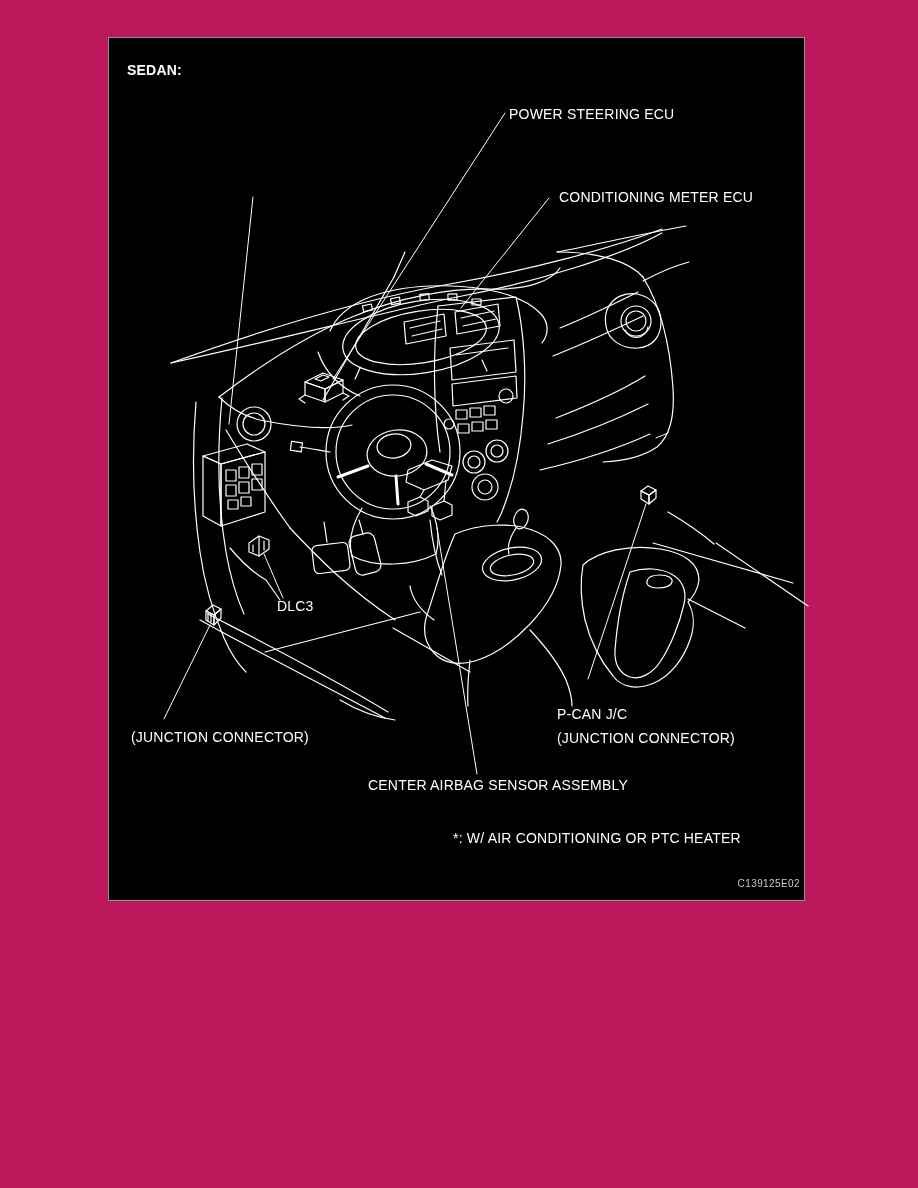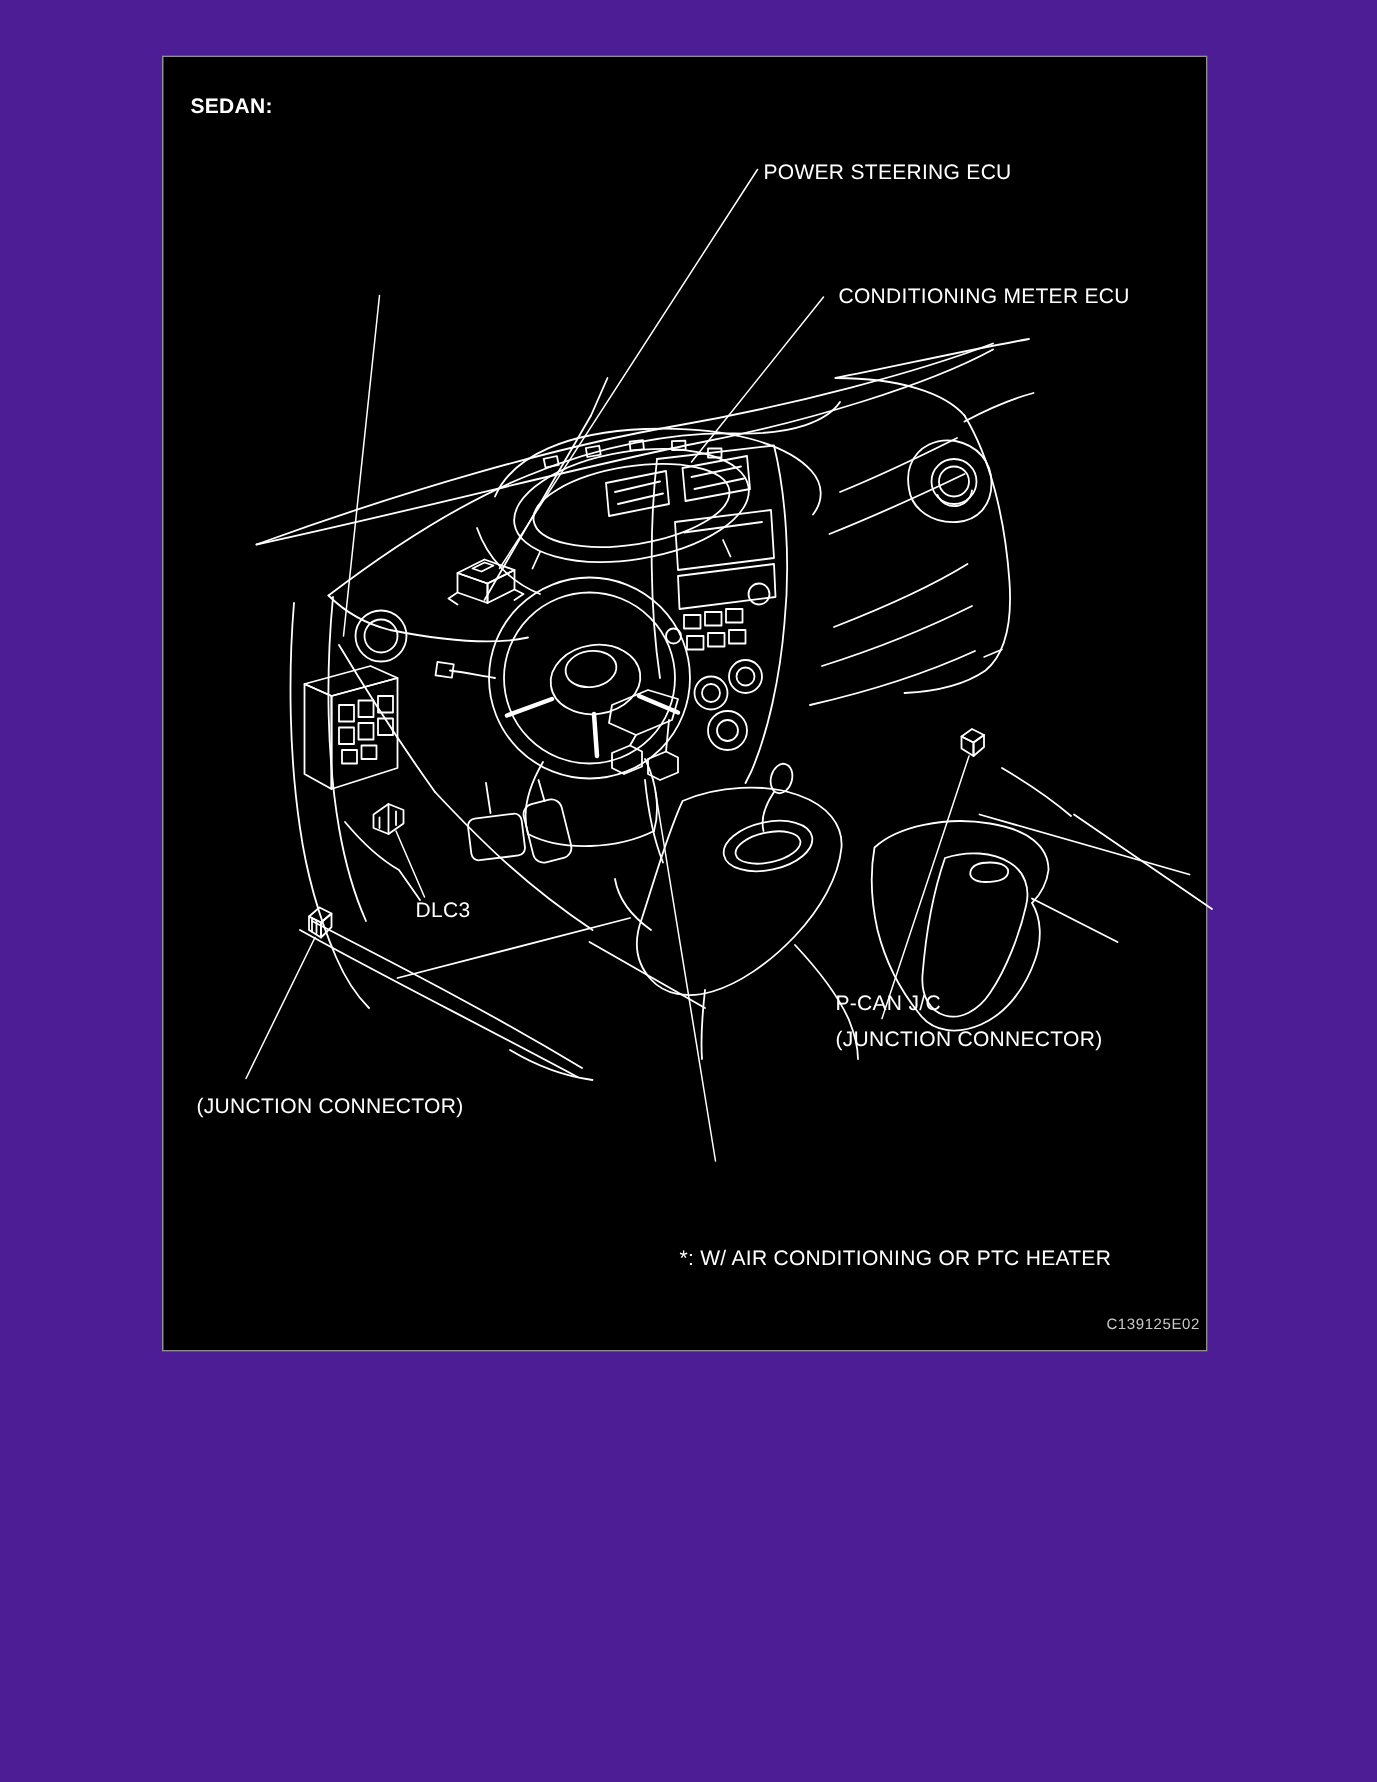--- a/index.html
+++ b/index.html
@@ -1,16 +1,16 @@
 <!DOCTYPE html>
 <html><head>
 <meta charset="utf-8">
 <style>
   html,body{margin:0;padding:0;background:#ffffff;}
-  #page{position:relative;width:918px;height:1188px;background:#4c1d95;
+  #page{position:relative;width:918px;height:1188px;background:#be185d;
         font-family:"Liberation Sans",sans-serif;overflow:hidden;}
   #frame{position:absolute;left:108px;top:37px;width:697px;height:864px;
          background:#000000;border:1px solid #8f8f8f;box-sizing:border-box;}
   #art{position:absolute;left:0;top:0;width:918px;height:1188px;}
   .lbl{position:absolute;color:#ffffff;font-size:14px;line-height:18px;
        white-space:nowrap;letter-spacing:.2px;}
   .lbl.bold{font-weight:bold;font-size:14px;}
   .lbl.code{font-size:10px;color:#c9c9c9;letter-spacing:.4px;}
 </style>
 </head>
@@ -213,26 +213,27 @@
   <div class="lbl bold" style="left:127px;top:61px">SEDAN:</div>
 
   <div class="lbl" style="left:509px;top:105px">POWER STEERING ECU</div>
 
 
   <div class="lbl" style="left:559px;top:188px">CONDITIONING METER ECU</div>
 
 
   <div class="lbl" style="left:277px;top:597px">DLC3</div>
 
-  <div class="lbl" style="left:557px;top:656px;line-height:24px">
+  <div class="lbl" style="left:557px;top:702px;line-height:24px">
     <div>P-CAN J/C</div>
     <div>(JUNCTION CONNECTOR)</div>
   </div>
 
   <div class="lbl" style="left:131px;top:725px;line-height:24px">
     <div>(JUNCTION CONNECTOR)</div>
   </div>
 
+  <div class="lbl" style="left:368px;top:776px">CENTER AIRBAG SENSOR ASSEMBLY</div>
 
   <div class="lbl" style="left:453px;top:829px">*: W/ AIR CONDITIONING OR PTC HEATER</div>
 
   <div class="lbl code" style="left:700px;top:875px;width:100px;text-align:right">C139125E02</div>
 </div>
 
 </body></html>

